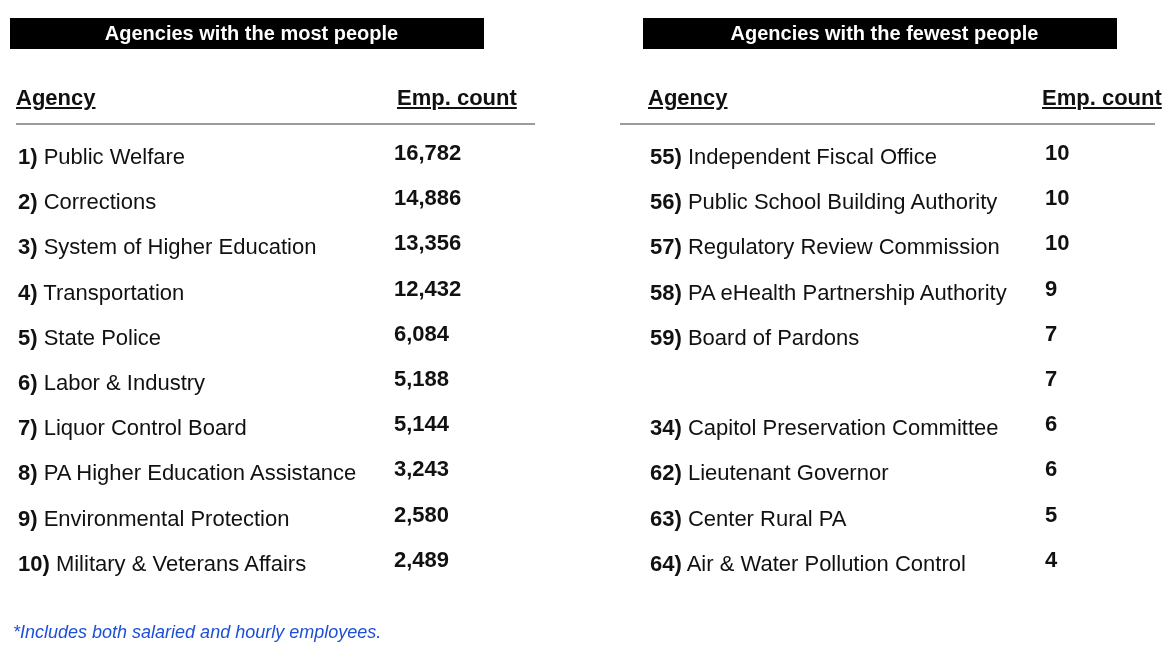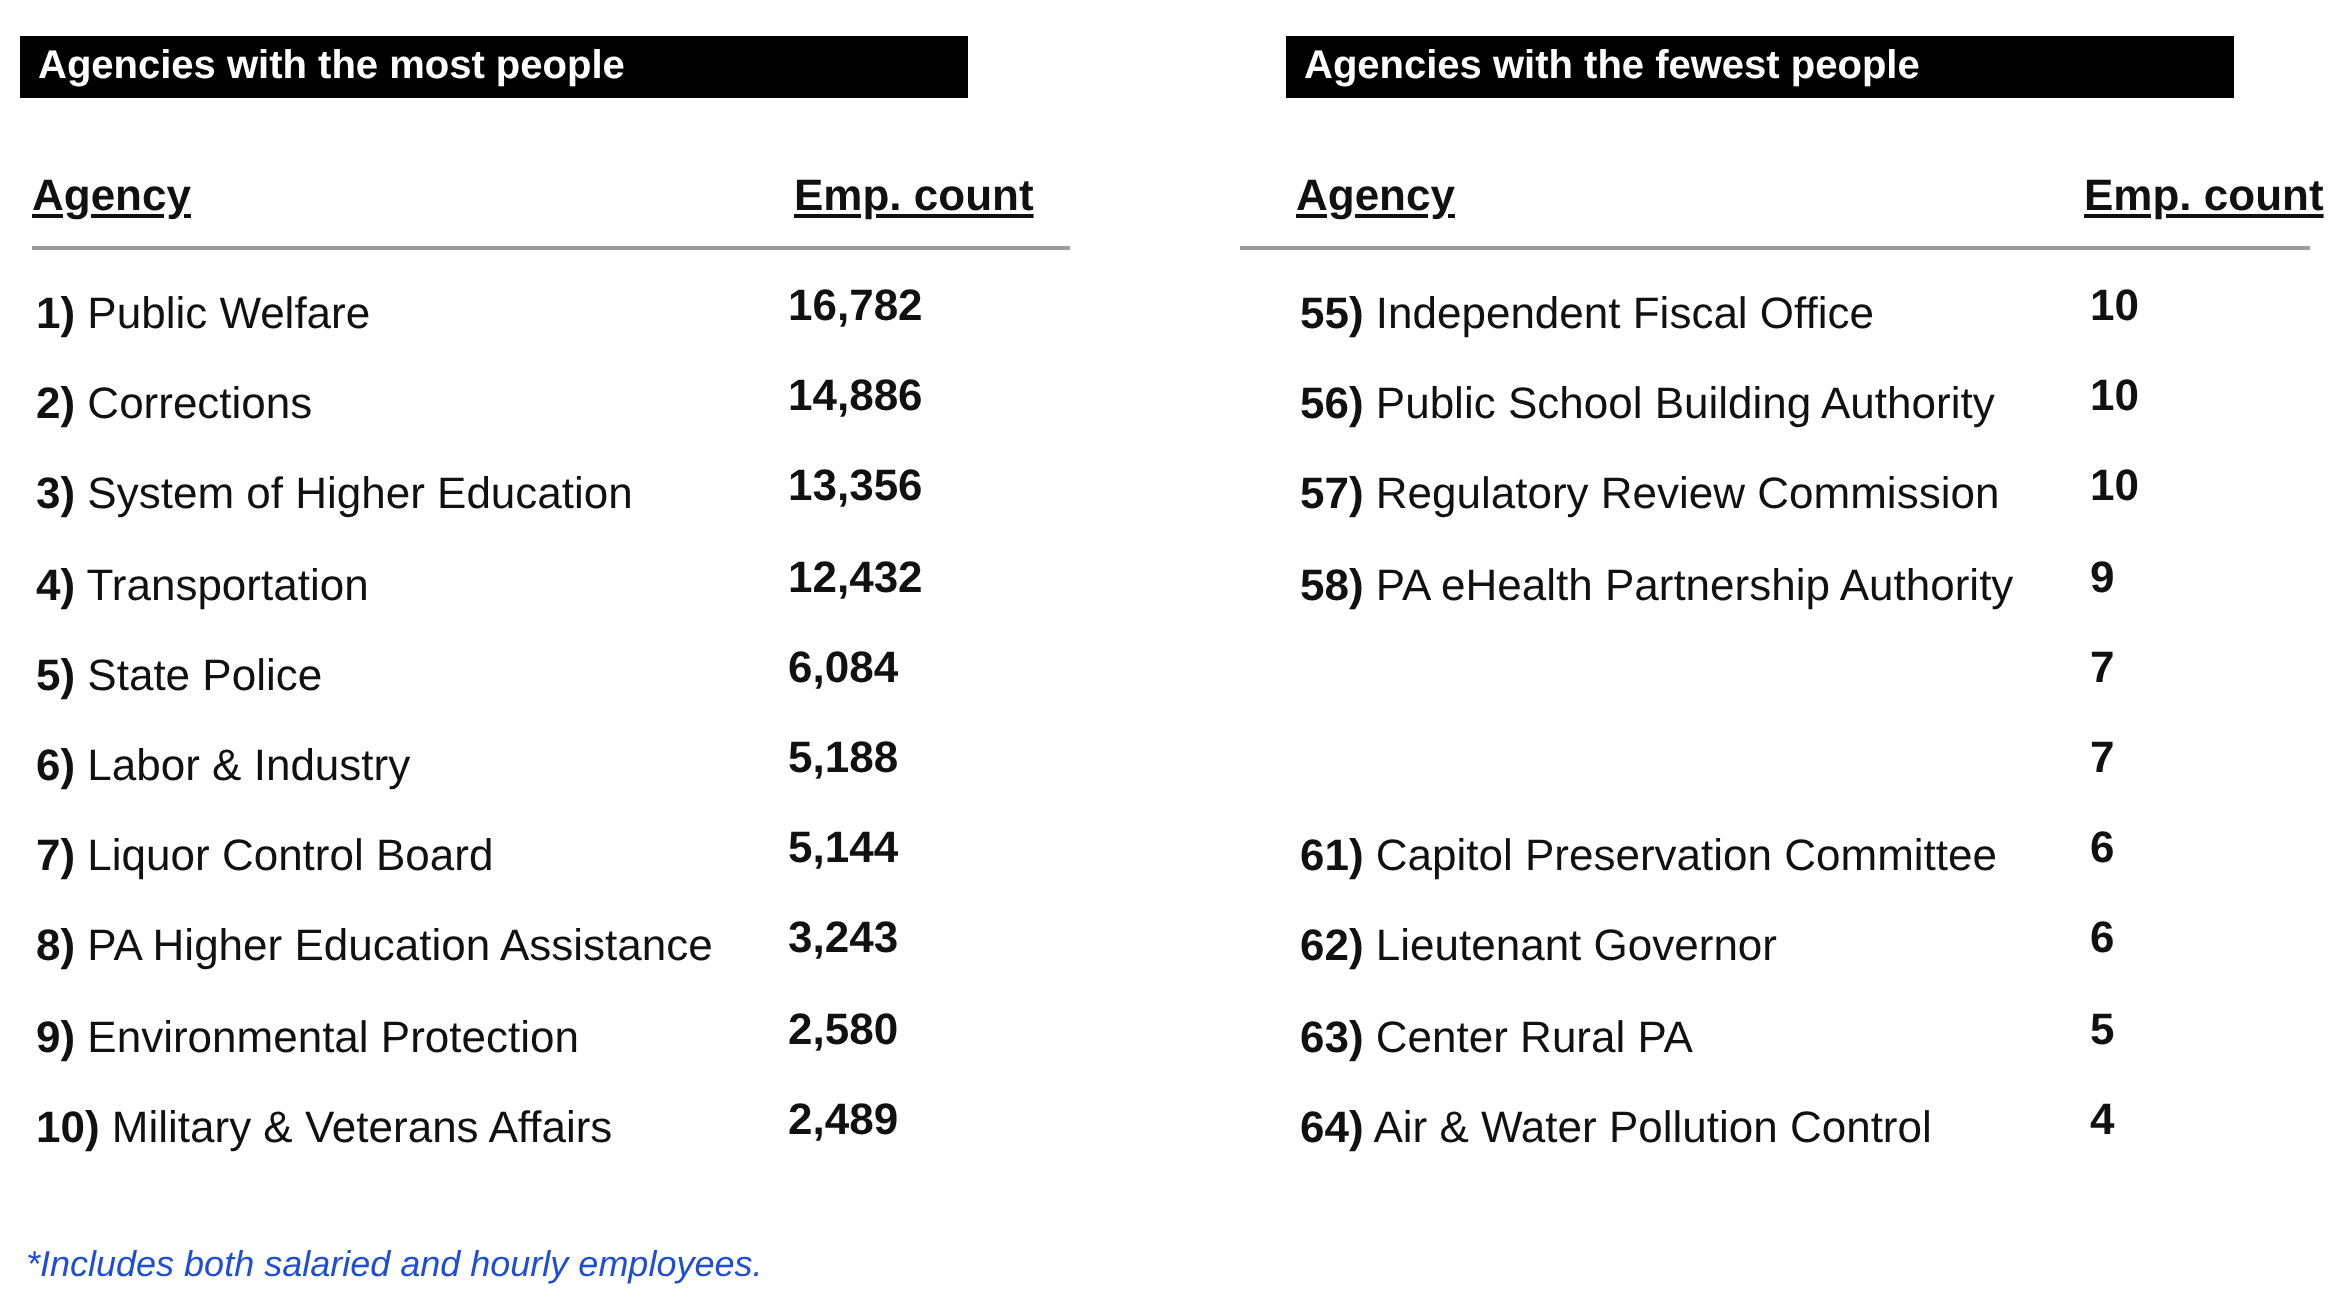--- a/index.html
+++ b/index.html
@@ -1,21 +1,21 @@
 <!DOCTYPE html>
 <html><head>
 <meta charset="utf-8">
 <style>
   html, body { margin:0; padding:0; background:#ffffff; }
   .canvas {
     position:relative; width:1170px; height:657px; background:#ffffff;
     font-family:"Liberation Sans","DejaVu Sans",sans-serif; color:#111111;
     overflow:hidden;
   }
-  .agency-table { position:absolute; top:0; height:100%; }
+  .agency-table { position:absolute; top:0; height:100%;text-align:center; }
   .t-most {
     left:0; width:585px;
     --bar-x:10px;  --bar-w:474px;
     --head-agency-x:16px; --head-count-x:397px;
     --rule-x:16px; --rule-w:519px;
     --name-x:18px; --count-x:394px;
   }
   .t-fewest {
     left:585px; width:585px;
     --bar-x:58px;  --bar-w:474px;
@@ -119,27 +119,28 @@
         </div>
         <div class="row">
           <span class="name"><b class="rank">57)</b><span> Regulatory Review Commission</span></span>
           <span class="count">10</span>
         </div>
         <div class="row">
           <span class="name"><b class="rank">58)</b><span> PA eHealth Partnership Authority</span></span>
           <span class="count">9</span>
         </div>
         <div class="row">
+          <span class="name"><b class="rank">59)</b><span> Board of Pardons</span></span>
           <span class="count">7</span>
         </div>
         <div class="row">
           <span class="count">7</span>
         </div>
         <div class="row">
-          <span class="name"><b class="rank">61)</b><span> Capitol Preservation Committee</span></span>
+          <span class="name"><b class="rank">34)</b><span> Capitol Preservation Committee</span></span>
           <span class="count">6</span>
         </div>
         <div class="row">
           <span class="name"><b class="rank">62)</b><span> Lieutenant Governor</span></span>
           <span class="count">6</span>
         </div>
         <div class="row">
           <span class="name"><b class="rank">63)</b><span> Center Rural PA</span></span>
           <span class="count">5</span>
         </div>

